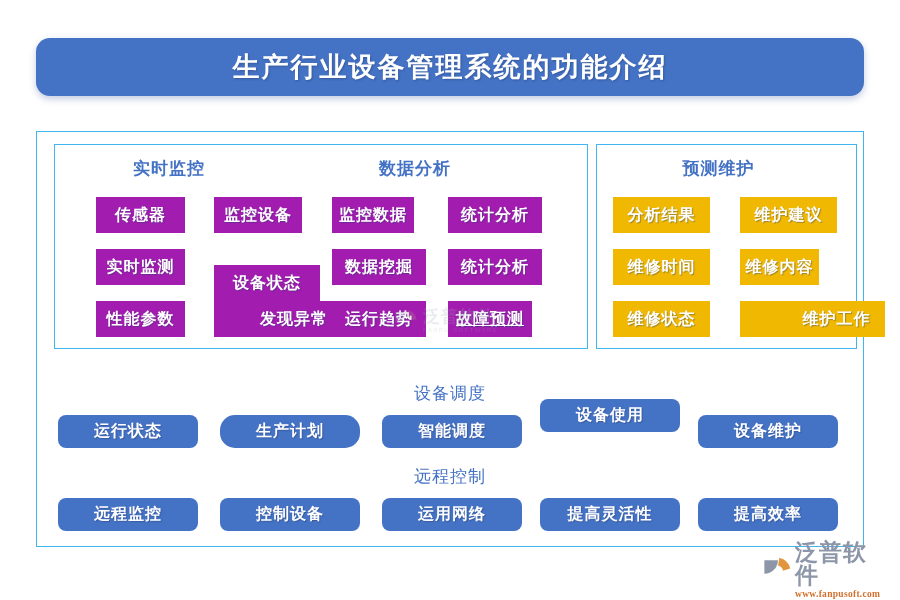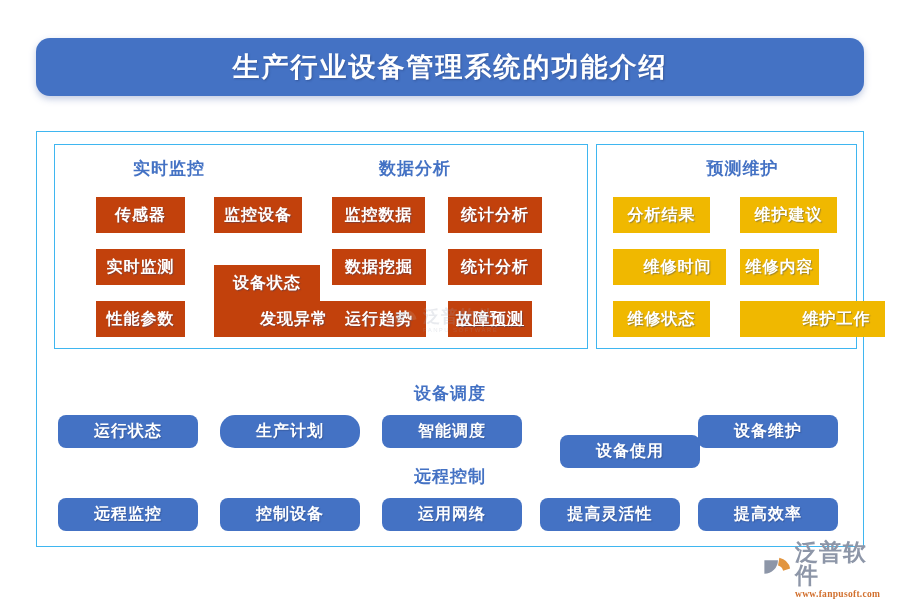--- a/index.html
+++ b/index.html
@@ -37,33 +37,33 @@
     letter-spacing:1px;text-align:center;
     text-shadow:0.5px 0.5px 0 rgba(255,255,255,.6);
   }
   
   .chip{
     position:absolute;display:flex;align-items:center;justify-content:center;
     font-size:16px;font-weight:bold;color:#ffffff;letter-spacing:1px;
     height:36px;
     text-shadow:1px 1px 1px rgba(40,60,110,.40);
   }
-  .chip.blue{background:#c2410c;}
+  .chip.blue{background:#a21caf;}
   .chip.amber{background:#F0B800;}
 
   
   .pill{
     position:absolute;display:flex;align-items:center;justify-content:center;
     width:140px;height:33px;border-radius:8px;background:#4472C4;
     color:#ffffff;font-size:16px;font-weight:bold;letter-spacing:1px;
     text-shadow:1px 1px 1px rgba(40,60,110,.40);
   }
   .row-heading{
     position:absolute;width:828px;left:36px;text-align:center;
-    color:#4472C4;font-size:17px;font-weight:bold;letter-spacing:1px;
+    color:#4472C4;font-size:17px;font-weight:normal;letter-spacing:1px;
   }
   
   .watermark{
     position:absolute;left:393px;top:300px;width:140px;height:40px;
     display:flex;align-items:center;opacity:.22;pointer-events:none;
   }
   .wm-mark{width:26px;height:26px;margin-right:4px;flex:none;}
   .wm-txt{display:flex;flex-direction:column;line-height:1;}
   .wm-cn{font-size:17px;font-weight:bold;color:#9aa3b5;letter-spacing:1px;}
   .wm-en{font-size:6px;color:#9aa3b5;letter-spacing:1.4px;margin-top:2px;}
@@ -93,34 +93,34 @@
 <div class="group-heading" style="left:300px;top:157px;width:230px;">数据分析</div>
 
 <div class="chip blue" style="left:96px;top:197px;width:89px;">传感器</div>
 <div class="chip blue" style="left:96px;top:249px;width:89px;">实时监测</div>
 <div class="chip blue" style="left:96px;top:301px;width:89px;">性能参数</div>
 
 <div class="chip blue" style="left:214px;top:197px;width:88px;">监控设备</div>
 <div class="chip blue" style="left:214px;top:265px;width:106px;">设备状态</div>
 <div class="chip blue" style="left:214px;top:301px;width:94px;padding-left:33px;">发现异常</div>
 
-<div class="chip blue" style="left:332px;top:197px;width:93px;">监控数据</div>
+<div class="chip blue" style="left:332px;top:197px;width:82px;">监控数据</div>
 <div class="chip blue" style="left:332px;top:249px;width:94px;">数据挖掘</div>
 <div class="chip blue" style="left:332px;top:301px;width:94px;">运行趋势</div>
 
 <div class="chip blue" style="left:448px;top:197px;width:94px;">统计分析</div>
 <div class="chip blue" style="left:448px;top:249px;width:94px;">统计分析</div>
 <div class="chip blue" style="left:448px;top:301px;width:84px;text-decoration:underline;">故障预测</div>
 
 <div class="panel panel-right"></div>
 
-<div class="group-heading" style="left:612px;top:157px;width:261px;">预测维护</div>
+<div class="group-heading" style="left:588px;top:157px;width:261px;">预测维护</div>
 
 <div class="chip amber" style="left:613px;top:197px;width:97px;">分析结果</div>
-<div class="chip amber" style="left:613px;top:249px;width:97px;padding-left:16px;">维修时间</div>
+<div class="chip amber" style="left:613px;top:249px;width:97px;">维修时间</div>
 <div class="chip amber" style="left:613px;top:301px;width:97px;">维修状态</div>
 
 <div class="chip amber" style="left:740px;top:197px;width:97px;">维护建议</div>
 <div class="chip amber" style="left:740px;top:249px;width:79px;">维修内容</div>
 <div class="chip amber" style="left:740px;top:301px;width:97px;padding-left:48px;">维护工作</div>
 
 <div class="watermark">
   <svg class="wm-mark" viewBox="0 0 32 32">
     <path d="M3 6 h13 a13 13 0 0 1 -13 13 z" fill="#9aa3b5"></path>
     <path d="M18 4 a14 14 0 0 1 11 11 l-7 2 a7 7 0 0 0 -5 -5 z" fill="#c9a38f"></path>
@@ -129,21 +129,21 @@
     <div class="wm-cn">泛普软件</div>
     <div class="wm-en">FANPU SOFTWARE</div>
   </div>
 </div>
 
 <div class="row-heading" style="top:382px;">设备调度</div>
 
 <div class="pill" style="left:58px;top:415px;">运行状态</div>
 <div class="pill" style="left:220px;top:415px;border-radius:15px;">生产计划</div>
 <div class="pill" style="left:382px;top:415px;">智能调度</div>
-<div class="pill" style="left:540px;top:435px;margin-left:20px;">设备使用</div>
+<div class="pill" style="left:540px;top:399px;">设备使用</div>
 <div class="pill" style="left:698px;top:415px;">设备维护</div>
 
 <div class="row-heading" style="top:465px;">远程控制</div>
 
 <div class="pill" style="left:58px;top:498px;">远程监控</div>
 <div class="pill" style="left:220px;top:498px;">控制设备</div>
 <div class="pill" style="left:382px;top:498px;">运用网络</div>
 <div class="pill" style="left:540px;top:498px;">提高灵活性</div>
 <div class="pill" style="left:698px;top:498px;">提高效率</div>
 

